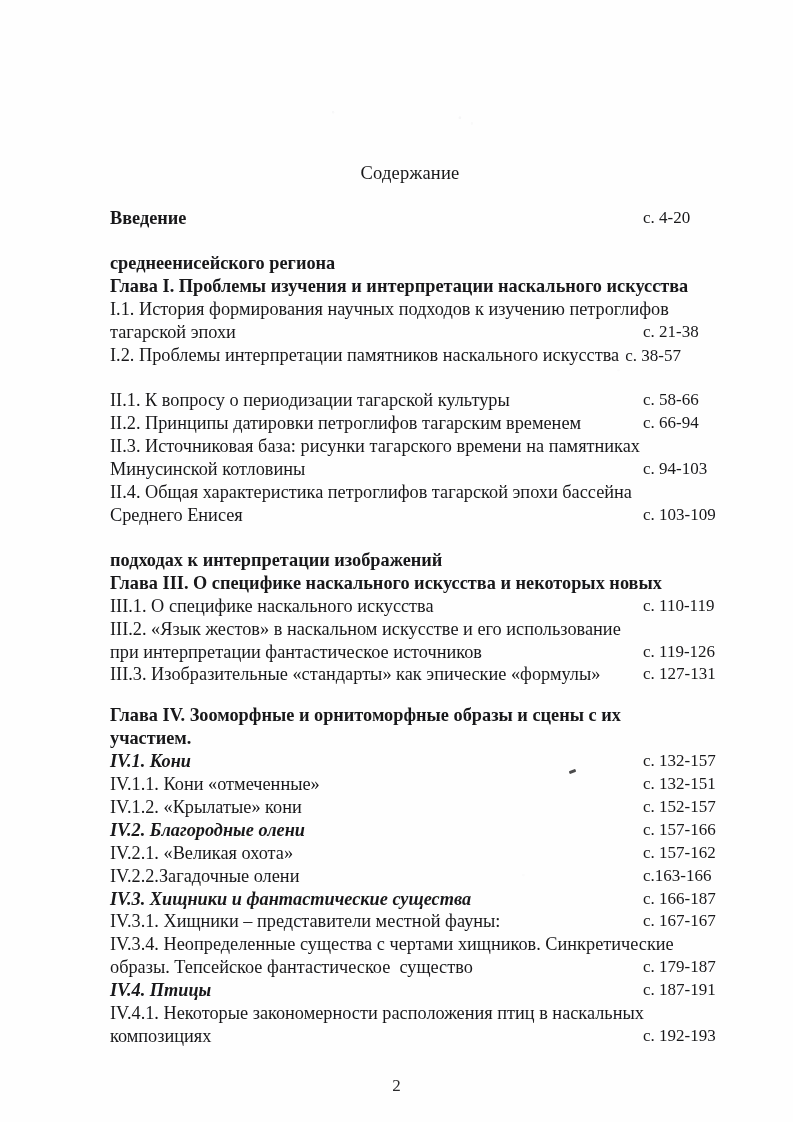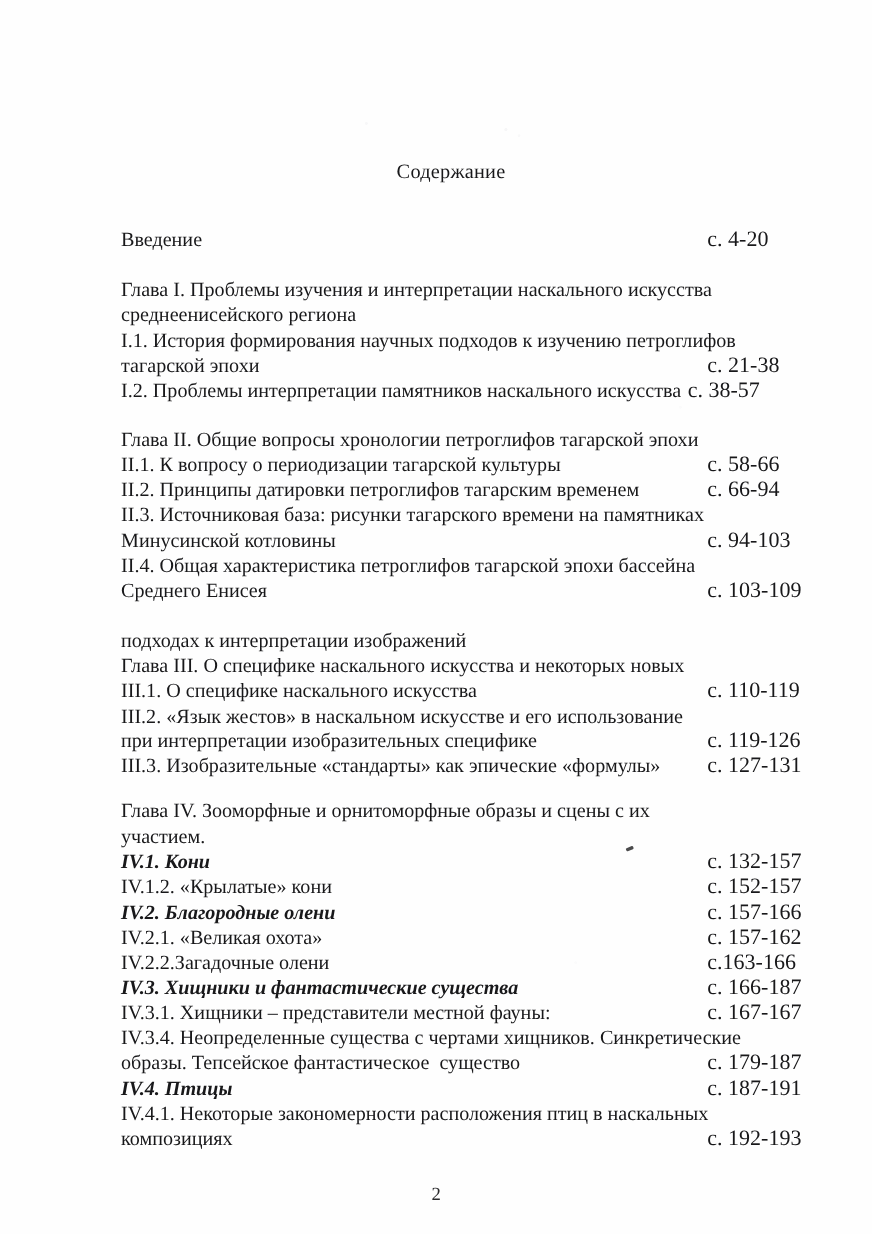--- a/index.html
+++ b/index.html
@@ -41,21 +41,21 @@
 
   .content {
     position: absolute;
     left: 110px;
     top: 0;
     width: 600px;
   }
 
   .doc-title {
     position: absolute;
-    top: 145px;
+    top: 161px;
     left: 0;
     width: 600px;
     text-align: center;
     font-size: 18.5px;
     line-height: 24px;
     letter-spacing: .2px;
   }
 
   .toc {
     position: absolute;
@@ -72,27 +72,27 @@
     white-space: pre;
   }
   .row .label {
     flex: 0 0 auto;
     max-width: 533px;
   }
   .row .pages {
     position: absolute;
     left: 533px;
     white-space: pre;
-    font-size: 20px;
+    font-size: 17px;
   }
   .row { position: relative; }
 
   
   .lvl-chapter .label,
-  .lvl-intro .label { font-weight: normal; }
+  .lvl-intro .label { font-weight: bold; }
 
   
   .lvl-bi .label { font-weight: bold; font-style: italic; }
 
   .gap-lg { height: 22px; }
   .gap-md { height: 18px; }
 
   .folio {
     position: absolute;
     top: 1076px;
@@ -122,44 +122,44 @@
 <div class="page">
   <div class="scan-noise"></div>
 
   <div class="content">
     <div class="doc-title">Содержание</div>
 
     <div class="toc" id="toc-list">
         <div class="gap-lg"></div>
         <div class="row lvl-intro"><span class="label">Введение</span><span class="pages">с. 4-20</span></div>
         <div class="gap-lg"></div>
+        <div class="row lvl-chapter"><span class="label">среднеенисейского региона</span></div>
         <div class="row lvl-chapter"><span class="label">Глава I. Проблемы изучения и интерпретации наскального искусства</span></div>
-        <div class="row lvl-chapter"><span class="label">среднеенисейского региона</span></div>
         <div class="row lvl-plain"><span class="label">I.1. История формирования научных подходов к изучению петроглифов</span></div>
         <div class="row lvl-plain"><span class="label">тагарской эпохи</span><span class="pages">с. 21-38</span></div>
         <div class="row lvl-plain"><span class="label">I.2. Проблемы интерпретации памятников наскального искусства</span><span class="pages" style="position: static; left: auto; margin-left: 6px;">с. 38-57</span></div>
         <div class="gap-lg"></div>
-        <div class="row lvl-chapter"><span class="label">Глава II. Общие вопросы хронологии петроглифов тагарской эпохи</span></div>
         <div class="row lvl-plain"><span class="label">II.1. К вопросу о периодизации тагарской культуры</span><span class="pages">с. 58-66</span></div>
         <div class="row lvl-plain"><span class="label">II.2. Принципы датировки петроглифов тагарским временем</span><span class="pages">с. 66-94</span></div>
         <div class="row lvl-plain"><span class="label">II.3. Источниковая база: рисунки тагарского времени на памятниках</span></div>
         <div class="row lvl-plain"><span class="label">Минусинской котловины</span><span class="pages">с. 94-103</span></div>
         <div class="row lvl-plain"><span class="label">II.4. Общая характеристика петроглифов тагарской эпохи бассейна</span></div>
         <div class="row lvl-plain"><span class="label">Среднего Енисея</span><span class="pages">с. 103-109</span></div>
         <div class="gap-lg"></div>
         <div class="row lvl-chapter"><span class="label">подходах к интерпретации изображений</span></div>
         <div class="row lvl-chapter"><span class="label">Глава III. О специфике наскального искусства и некоторых новых</span></div>
         <div class="row lvl-plain"><span class="label">III.1. О специфике наскального искусства</span><span class="pages">с. 110-119</span></div>
         <div class="row lvl-plain"><span class="label">III.2. «Язык жестов» в наскальном искусстве и его использование</span></div>
-        <div class="row lvl-plain"><span class="label">при интерпретации изобразительных специфике</span><span class="pages">с. 119-126</span></div>
+        <div class="row lvl-plain"><span class="label">при интерпретации фантастическое источников</span><span class="pages">с. 119-126</span></div>
         <div class="row lvl-plain"><span class="label">III.3. Изобразительные «стандарты» как эпические «формулы»</span><span class="pages">с. 127-131</span></div>
         <div class="gap-md"></div>
         <div class="row lvl-chapter"><span class="label">Глава IV. Зооморфные и орнитоморфные образы и сцены с их</span></div>
         <div class="row lvl-chapter"><span class="label">участием.</span></div>
         <div class="row lvl-bi"><span class="label">IV.1. Кони</span><span class="pages">с. 132-157</span></div>
+        <div class="row lvl-plain"><span class="label">IV.1.1. Кони «отмеченные»</span><span class="pages">с. 132-151</span></div>
         <div class="row lvl-plain"><span class="label">IV.1.2. «Крылатые» кони</span><span class="pages">с. 152-157</span></div>
         <div class="row lvl-bi"><span class="label">IV.2. Благородные олени</span><span class="pages">с. 157-166</span></div>
         <div class="row lvl-plain"><span class="label">IV.2.1. «Великая охота»</span><span class="pages">с. 157-162</span></div>
         <div class="row lvl-plain"><span class="label">IV.2.2.Загадочные олени</span><span class="pages">с.163-166</span></div>
         <div class="row lvl-bi"><span class="label">IV.3. Хищники и фантастические существа</span><span class="pages">с. 166-187</span></div>
         <div class="row lvl-plain"><span class="label">IV.3.1. Хищники – представители местной фауны:</span><span class="pages">с. 167-167</span></div>
         <div class="row lvl-plain"><span class="label">IV.3.4. Неопределенные существа с чертами хищников. Синкретические</span></div>
         <div class="row lvl-plain"><span class="label">образы. Тепсейское фантастическое  существо</span><span class="pages">с. 179-187</span></div>
         <div class="row lvl-bi"><span class="label">IV.4. Птицы</span><span class="pages">с. 187-191</span></div>
         <div class="row lvl-plain"><span class="label">IV.4.1. Некоторые закономерности расположения птиц в наскальных</span></div>

